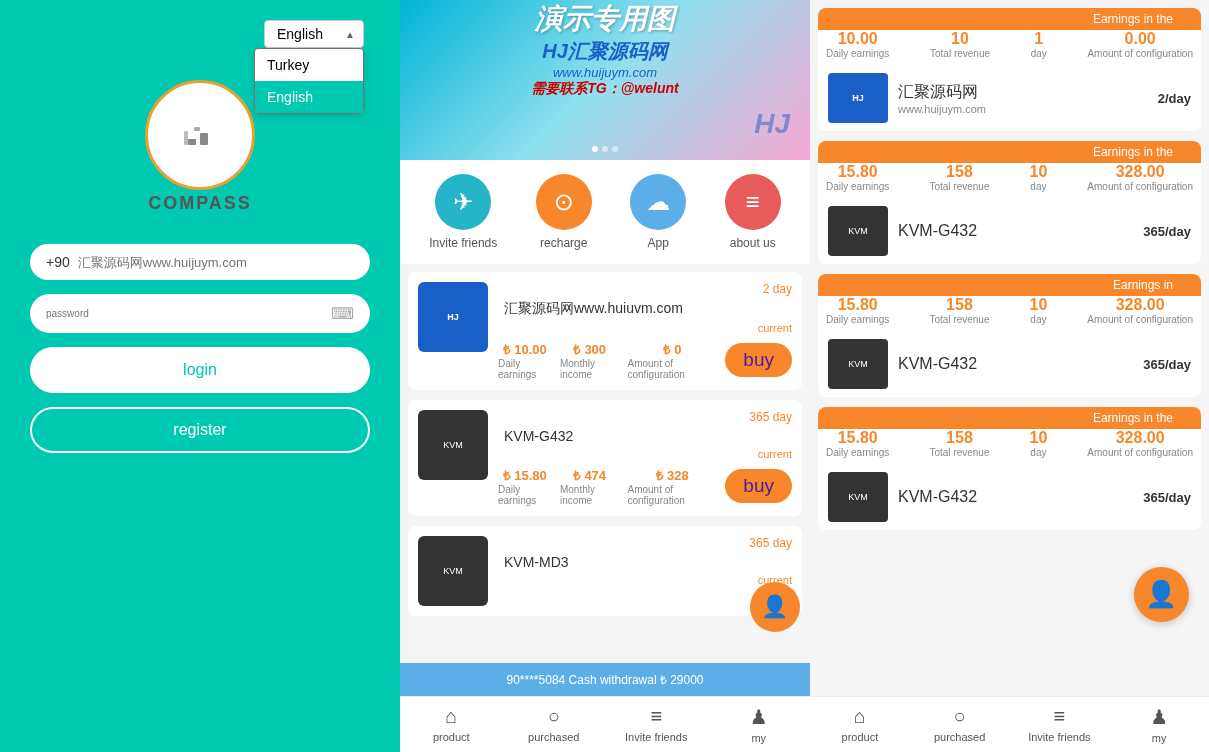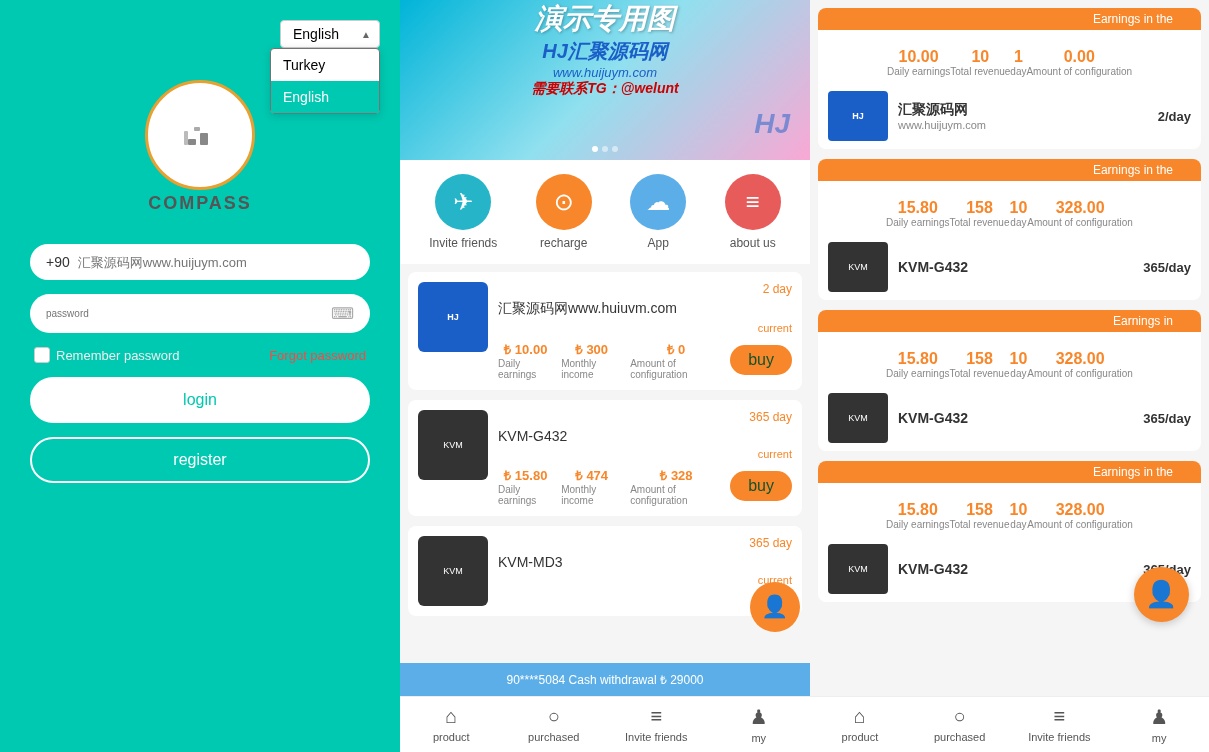--- a/index.html
+++ b/index.html
@@ -12,21 +12,21 @@
       position: relative;
       display: flex;
       flex-direction: column;
       align-items: center;
       padding: 0;
       flex-shrink: 0;
     }
     .lang-dropdown-container {
       position: absolute;
       top: 20px;
-      right: 20px;
+      right: 36px;
       z-index: 10;
       border-radius: 14px;
     }
     .lang-dropdown-btn {
       background: white;
       border: 1px solid #ccc;
       border-radius: 4px;
       padding: 5px 30px 5px 12px;
       font-size: 14px;
       cursor: pointer;
@@ -283,37 +283,37 @@
     }
     .product-img.dark-bg {
       background: #333;
     }
     .product-info { flex: 1; }
     .product-days {
       font-size: 12px;
       color: #f7872a;
       text-align: right;
     }
-    .product-name { font-size: 14px; color: #333; margin: 4px 0; }
+    .product-name { font-size: 14px; color: #333; margin: 4px 6px; }
     .product-current { font-size: 11px; color: #f7872a; text-align: right; margin-bottom: 6px; }
     .product-stats {
       display: flex;
       gap: 8px;
       align-items: center;
     }
     .stat-item { display: flex; flex-direction: column; align-items: center; }
     .stat-val { font-size: 13px; color: #f7872a; font-weight: bold; }
     .stat-label { font-size: 10px; color: #888; }
     .buy-btn {
       background: #f7872a;
-      color: #14532d;
+      color: #4c1d95;
       border: none;
       border-radius: 20px;
       padding: 6px 18px;
-      font-size: 16px;
+      font-size: 19px;
       cursor: pointer;
       margin-left: auto;
     }
 
     .notification-bar {
       background: #5baee8;
       color: white;
       font-size: 12px;
       padding: 8px 12px;
       text-align: center;
@@ -360,22 +360,22 @@
     }
     .r-section-header {
       background: #f7872a;
       color: white;
       font-size: 12px;
       padding: 4px 28px;
       text-align: right;
     }
     .r-stats-row {
       display: flex;
-      justify-content: center;
-      padding: 18px 8px 6px;
+      justify-content: space-between;
+      padding: 0 8px 6px;
     }
     .r-stat { display: flex; flex-direction: column; align-items: center; }
     .r-stat-val { font-size: 16px; font-weight: bold; color: #f7872a; }
     .r-stat-label { font-size: 10px; color: #888; }
     .r-product-row {
       display: flex;
       align-items: center;
       padding: 8px 10px;
       gap: 10px;
     }
@@ -386,21 +386,21 @@
       border-radius: 4px;
       display: flex;
       align-items: center;
       justify-content: center;
       color: white;
       font-size: 10px;
       flex-shrink: 0;
     }
     .r-product-img.dark { background: #333; }
     .r-product-info { flex: 1; }
-    .r-product-name { font-size: 14px; color: #333; font-weight: bold; }
+    .r-product-name { font-size: 16px; color: #333; }
     .r-product-site { font-size: 11px; color: #888; }
     .r-product-days { font-size: 13px; color: #333; font-weight: bold; text-align: right; }
 
     .right-bottom-nav {
       display: flex;
       background: white;
       border-top: 1px solid #eee;
     }
 
     .mid-container {
@@ -436,27 +436,20 @@
   </div>
 
   <div class="form-area">
     <div class="phone-input-row">
       <span class="phone-prefix">+90</span>
       <input class="phone-input" type="text" placeholder="汇聚源码网www.huijuym.com" style="">
     </div>
     <div class="password-input-row">
       <input class="password-input" type="password" placeholder="password" style="">
       <span class="keyboard-icon">⌨</span>
-    </div>
-    <div class="options-row">
-      <div class="remember-row">
-        <div class="remember-checkbox"></div>
-        <span class="remember-label">Remember password</span>
-      </div>
-      <span class="forgot-link">Forgot password</span>
     </div>
     <button class="login-btn">login</button>
     <button class="register-btn">register</button>
   </div>
 </div>
 
 <div class="mid-panel mid-container">
 
   <div class="banner">
     <div style="text-align:center; z-index:2; position:relative;">

